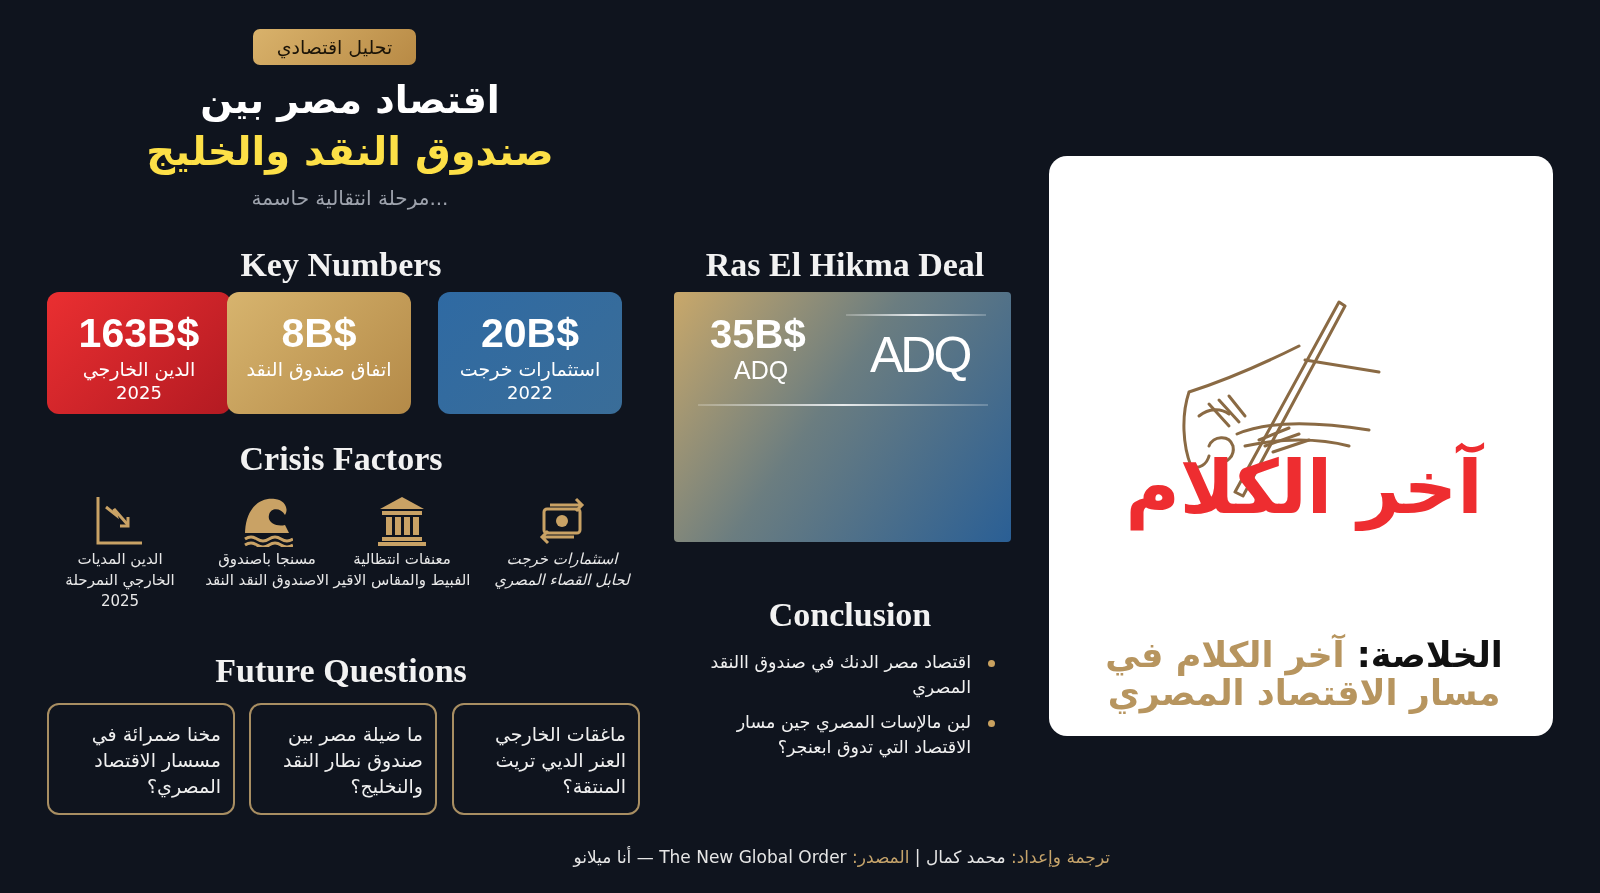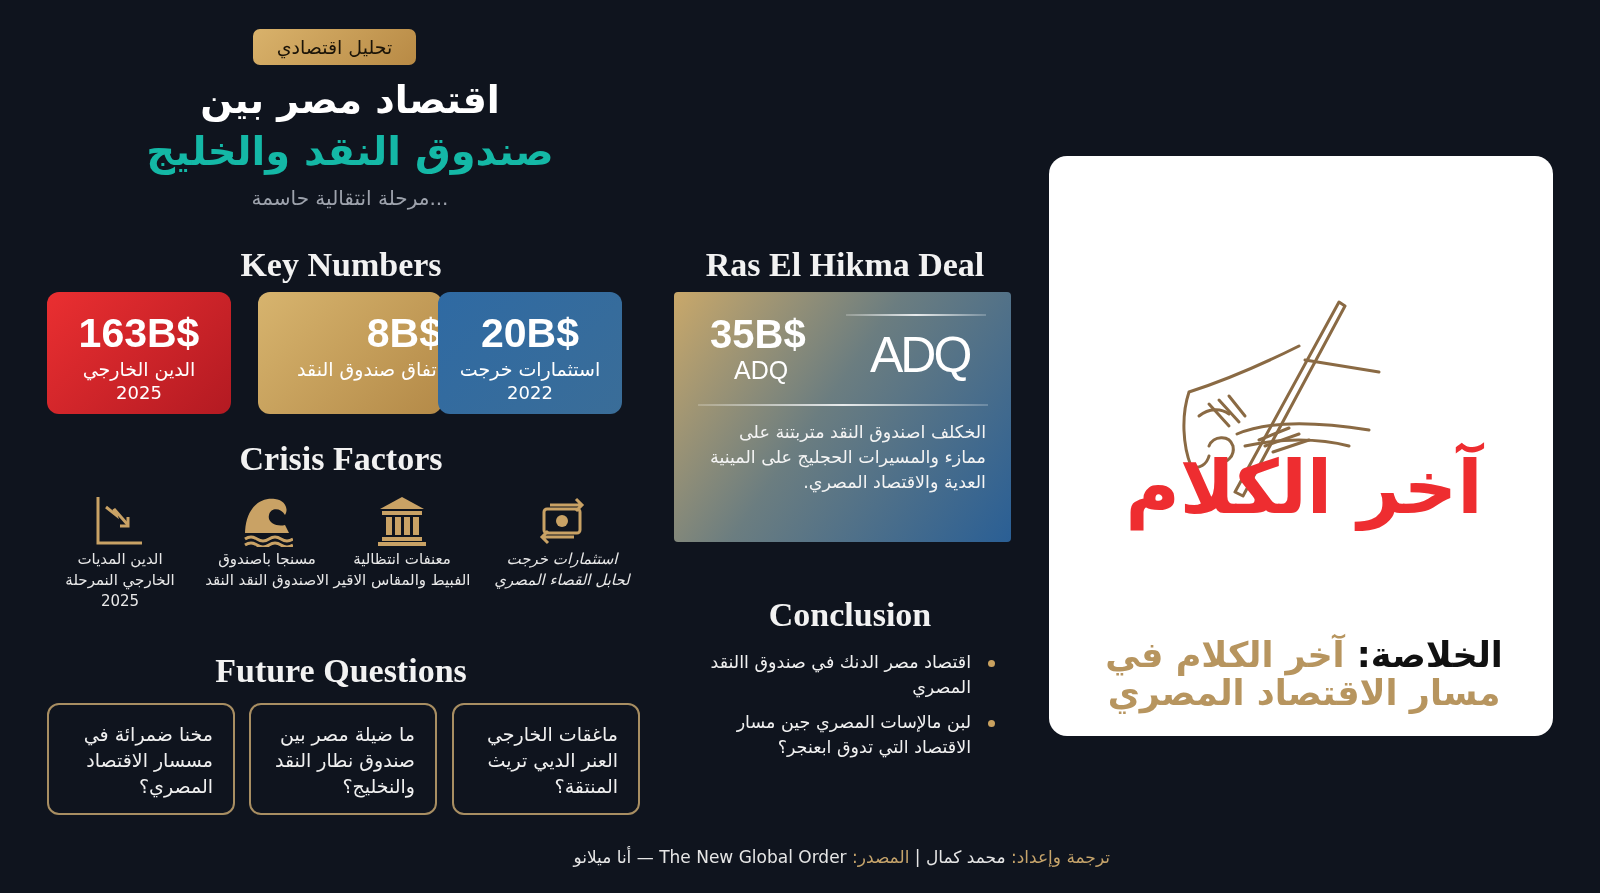--- a/index.html
+++ b/index.html
@@ -19,21 +19,21 @@
     background: linear-gradient(135deg, #d9b26b, #b88a45);
     color: #1b1408; font-size: 19px;
     display: flex; align-items: center; justify-content: center;
   }
   .title1 {
     left: 140px; top: 78px; width: 420px; text-align: center;
     font-size: 38px; font-weight: bold; color: #ffffff;
   }
   .title2 {
     left: 120px; top: 128px; width: 460px; text-align: center;
-    font-size: 40px; font-weight: bold; color: #14b8a6;
+    font-size: 40px; font-weight: bold; color: #fde047;
   }
   .subtitle {
     left: 140px; top: 186px; width: 420px; text-align: center;
     font-size: 20px; color: #9ea3ad;
   }
 
   .section-h {
     font-family: Liberation Serif, serif;
     font-weight: bold; font-size: 34px; color: #f2f2f2;
     text-align: center;
@@ -42,32 +42,32 @@
   
   .kn-card {
     top: 292px; width: 184px; height: 122px; border-radius: 12px;
     display: flex; flex-direction: column; align-items: center; justify-content: flex-start;
     padding-top: 18px;
   }
   .kn-card .val { font-family: "Liberation Sans", sans-serif; font-weight: bold; font-size: 41px; line-height: 46px; }
   .kn-card .lbl { font-size: 19px; line-height: 26px; direction: rtl; }
   .kn-card .yr  { font-size: 18px; line-height: 22px; }
   .kn-red  { left: 47px;  background: linear-gradient(135deg, #ea2f31, #b31a22); }
-  .kn-gold { left: 258px; background: linear-gradient(135deg, #d7b46e, #b48a48); align-items: flex-end; }
+  .kn-gold { left: 227px; background: linear-gradient(135deg, #d7b46e, #b48a48); }
   .kn-blue { left: 438px; background: linear-gradient(135deg, #2f6aa3, #3a6d98); }
 
   
   .cf-item { top: 495px; width: 140px; display: flex; flex-direction: column; align-items: center; }
   .cf-item svg { width: 52px; height: 52px; }
   .cf-item .txt { margin-top: 2px; font-size: 15px; line-height: 21px; color: #e8e8e8; text-align: center; direction: rtl; }
 
   
   .fq-card {
     top: 703px; width: 188px; height: 112px; border: 2px solid #a88e62; border-radius: 12px;
-    padding: 16px 20px 0 10px; direction: rtl; text-align: right;
+    padding: 16px 12px 0 10px; direction: rtl; text-align: right;
     font-size: 19px; line-height: 26px; color: #f0f0f0;
   }
 
   
   .deal-card {
     left: 674px; top: 292px; width: 337px; height: 250px; border-radius: 4px;
     background: linear-gradient(125deg, #c9a86a 0%, #6b7d80 45%, #2a5f95 100%);
     overflow: hidden;
   }
   .deal-line { background: linear-gradient(90deg, rgba(255,255,255,0.2), rgba(255,255,255,0.85), rgba(255,255,255,0.2)); height: 2px; }
@@ -168,21 +168,20 @@
 <div class="abs fq-card" style="left:249px;">ما ضيلة مصر بين صندوق نطار النقد والنخليج؟</div>
 <div class="abs fq-card" style="left:452px;">ماغقات الخارجي العنر الديي تريث المنتقة؟</div>
 
 <div class="abs section-h" style="left:690px; top:246px; width:310px;">Ras El Hikma Deal</div>
 <div class="abs deal-card">
   <div class="abs deal-line" style="left:172px; top:22px; width:140px;"></div>
   <div class="abs deal-val" style="left:36px; top:20px;">35B$</div>
   <div class="abs deal-sub" style="left:60px; top:64px;">ADQ</div>
   <div class="abs deal-logo" style="left:196px; top:34px;">ADQ</div>
   <div class="abs deal-line" style="left:24px; top:112px; width:290px;"></div>
-  <div class="abs deal-desc" style="left:20px; top:128px; width:292px;">الخكلف اصندوق النقد متربتنة على ممازء والمسيرات الحجليج على المينية العدية والاقتصاد المصري.</div>
 </div>
 
 <div class="abs section-h" style="left:700px; top:596px; width:300px;">Conclusion</div>
 <div class="abs concl-list">
   <div class="concl-item">
     <span class="dot"></span>
     <span>اقتصاد مصر الدنك في صندوق االنقد المصري</span>
   </div>
   <div class="concl-item">
     <span class="dot"></span>

